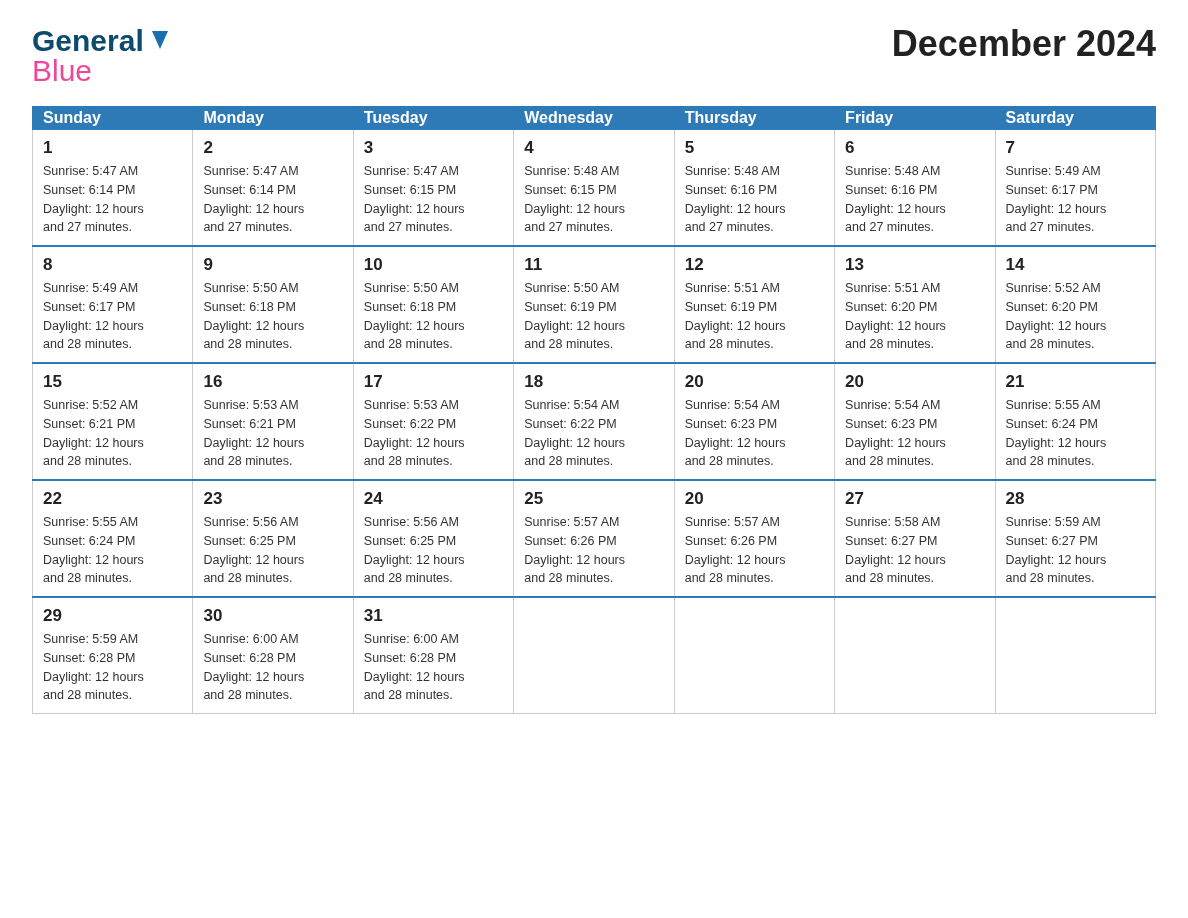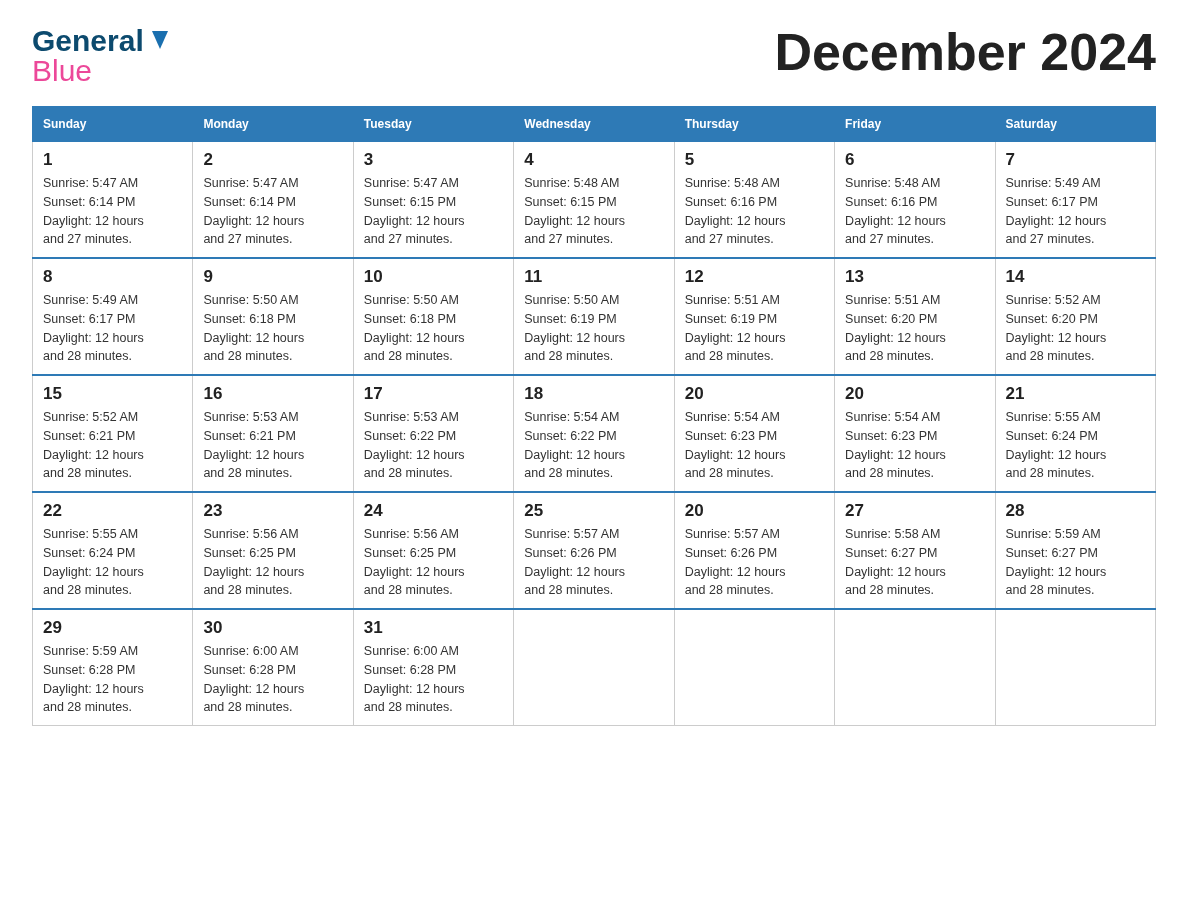--- a/index.html
+++ b/index.html
@@ -19,42 +19,42 @@
     }
     .logo {
       display: flex;
       flex-direction: column;
       align-items: flex-start;
     }
     .title-block {
       text-align: right;
     }
     .title-block h1 {
-      font-size: 52px;
+      font-size: 36px;
       font-weight: bold;
       color: #222;
       line-height: 1.1;
     }
     .title-block h2 {
       font-size: 22px;
       font-weight: normal;
       color: #444;
       margin-top: 6px;
     }
     table {
       width: 100%;
       border-collapse: collapse;
       margin-top: 4px;
     }
     thead tr th {
       background-color: #2e7ab6;
       color: #fff;
-      font-size: 12px;
+      font-size: 16px;
       font-weight: bold;
-      padding: 10px 10px;
+      padding: 2px 10px;
       text-align: left;
       border: 1px solid #2e7ab6;
     }
     tbody tr td {
       border: 1px solid #ccc;
       vertical-align: top;
       padding: 8px 10px;
       font-size: 13px;
       color: #222;
       width: 14.28%;

